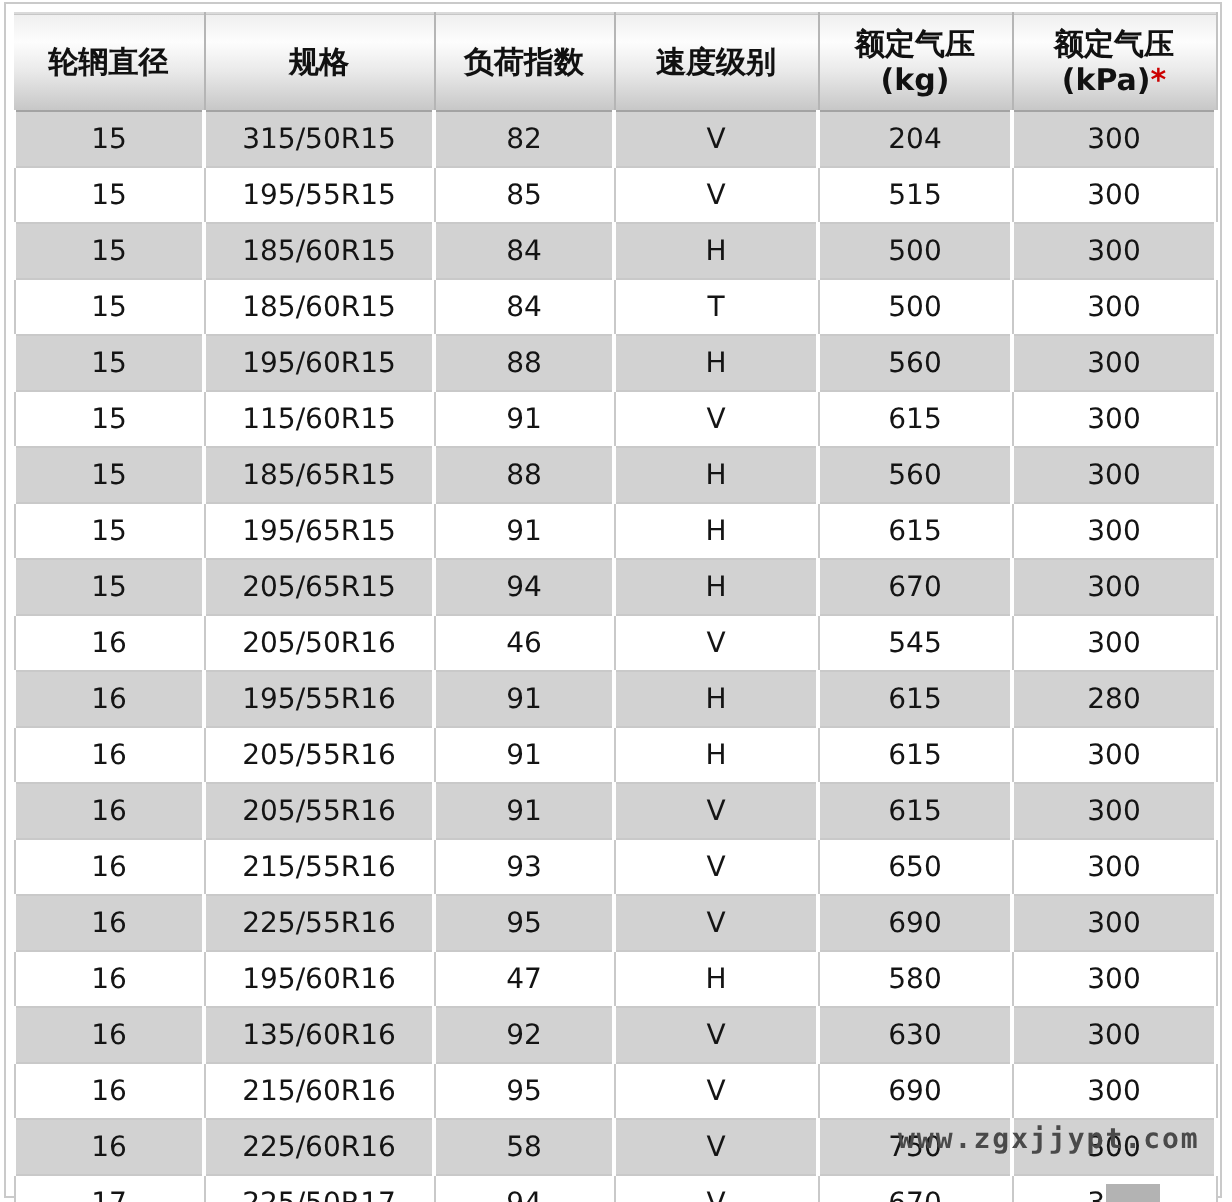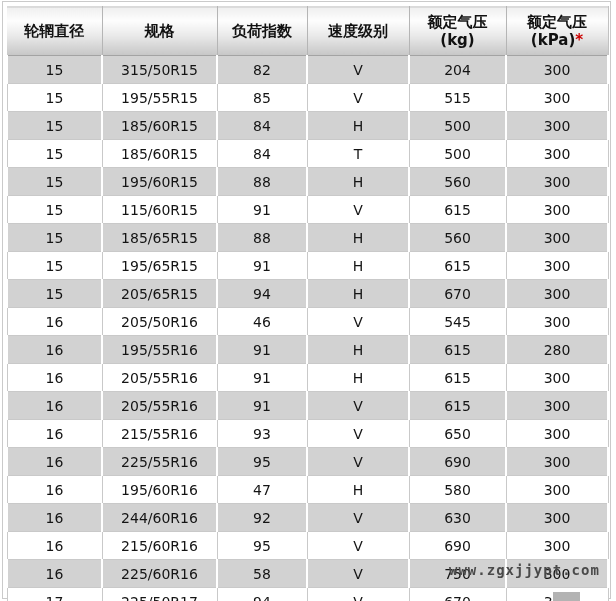--- a/index.html
+++ b/index.html
@@ -242,21 +242,21 @@
           <tr class="even">
             <td>16</td>
             <td>195/60R16</td>
             <td>47</td>
             <td>H</td>
             <td>580</td>
             <td>300</td>
           </tr>
           <tr class="odd">
             <td>16</td>
-            <td>244/60R16</td>
+            <td>135/60R16</td>
             <td>92</td>
             <td>V</td>
             <td>630</td>
             <td>300</td>
           </tr>
           <tr class="even">
             <td>16</td>
             <td>215/60R16</td>
             <td>95</td>
             <td>V</td>

